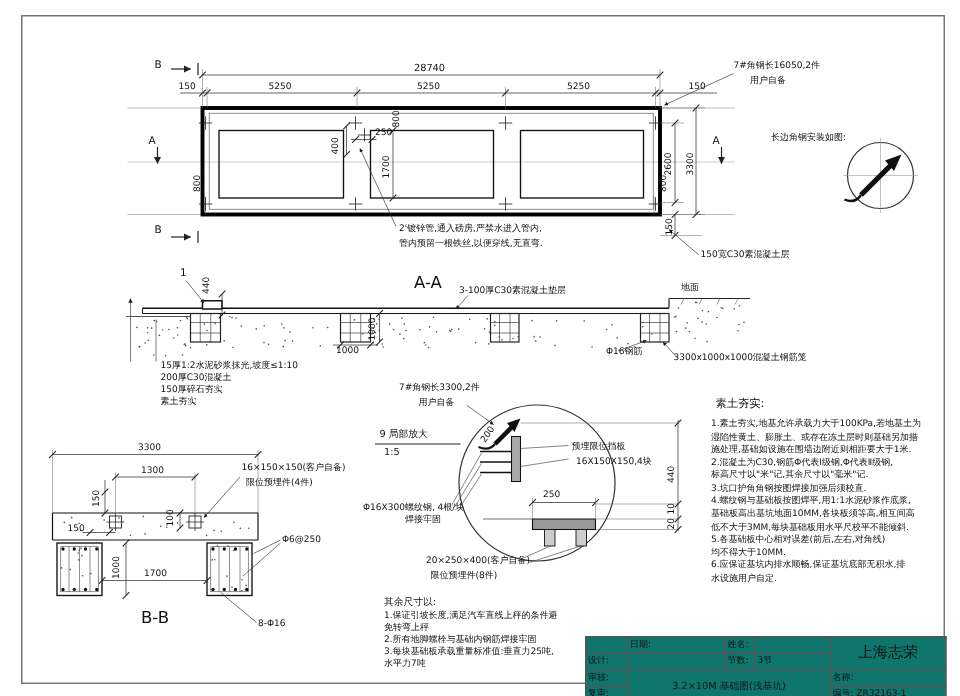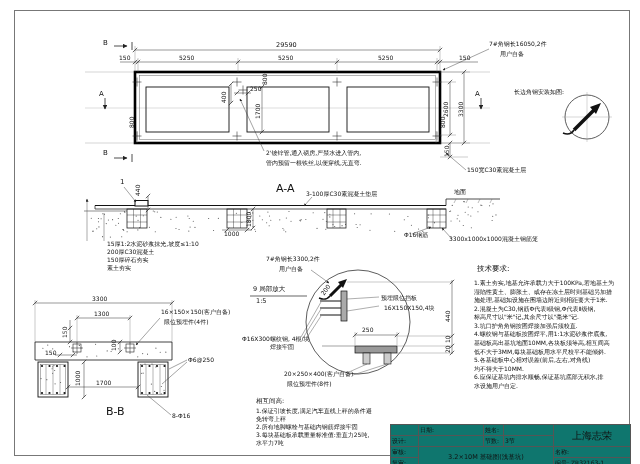--- a/index.html
+++ b/index.html
@@ -446,21 +446,21 @@
         <circle cx="161.3604938271605" cy="386.5309927983539" r="0.55" fill="#555"></circle>
         <circle cx="154.68292181069958" cy="391.4093364197531" r="0.55" fill="#555"></circle>
         <circle cx="141.46213991769548" cy="373.29385288065845" r="0.55" fill="#555"></circle>
       </g>
   </svg>
 
   <div class="lb t7" style="left:103px;top:39px">B</div>
   <div class="lb t7" style="left:103px;top:149px">B</div>
   <div class="lb t7" style="left:99px;top:90px">A</div>
   <div class="lb t7" style="left:475px;top:90px">A</div>
-  <div class="lb t65" style="left:276px;top:42px">29590</div>
+  <div class="lb t65" style="left:276px;top:42px">28740</div>
   <div class="lb" style="left:119px;top:55px">150</div>
   <div class="lb" style="left:179px;top:55px">5250</div>
   <div class="lb" style="left:278px;top:55px">5250</div>
   <div class="lb" style="left:378px;top:55px">5250</div>
   <div class="lb" style="left:459px;top:55px">150</div>
   <div class="lb v" style="left:221px;top:103px">400</div>
   <div class="lb" style="left:250px;top:86px">250</div>
   <div class="lb v" style="left:255px;top:119px">1700</div>
   <div class="lb v" style="left:262px;top:85px">800</div>
   <div class="lb v" style="left:129px;top:128px">800</div>
@@ -493,46 +493,46 @@
   <div class="lb" style="left:94px;top:311px">1300</div>
   <div class="lb v" style="left:62px;top:338px">150</div>
   <div class="lb" style="left:45px;top:350px">150</div>
   <div class="lb v" style="left:111px;top:351px">100</div>
   <div class="lb v" style="left:75px;top:386px">1000</div>
   <div class="lb" style="left:96px;top:380px">1700</div>
   <div class="lb" style="left:161px;top:309px">16×150×150(客户自备)</div>
   <div class="lb" style="left:164px;top:319px">限位预埋件(4件)</div>
   <div class="lb" style="left:188px;top:357px">Φ6@250</div>
   <div class="lb" style="left:172px;top:413px">8-Φ16</div>
-  <div class="lb t9" style="left:106px;top:406px">B-B</div>
+  <div class="lb t9" style="left:94px;top:406px">B-B</div>
 
   <div class="lb" style="left:266px;top:256px">7#角钢长3300,2件</div>
   <div class="lb" style="left:279px;top:266px">用户自备</div>
   <div class="lb t65" style="left:253px;top:286px">9 局部放大</div>
   <div class="lb t65" style="left:256px;top:298px">1:5</div>
   <div class="lb" style="left:381px;top:295px">预埋限位挡板</div>
   <div class="lb" style="left:384px;top:305px">16X150X150,4块</div>
   <div class="lb d" style="left:320px;top:293px">200</div>
   <div class="lb" style="left:362px;top:327px">250</div>
   <div class="lb" style="left:242px;top:336px">Φ16X300螺纹钢, 4根/块</div>
   <div class="lb" style="left:270px;top:344px">焊接牢固</div>
   <div class="lb" style="left:284px;top:371px">20×250×400(客户自备)</div>
   <div class="lb" style="left:287px;top:381px">限位预埋件(8件)</div>
   <div class="lb v" style="left:445px;top:322px">440</div>
   <div class="lb v" style="left:445px;top:343px">10</div>
   <div class="lb v" style="left:445px;top:353px">20</div>
 
-  <div class="lb t65" style="left:256px;top:398px">相互间高:</div>
+  <div class="lb t65" style="left:256px;top:398px">其余尺寸以:</div>
   <div class="lb" style="left:256px;top:408px">1.保证引坡长度,满足汽车直线上秤的条件避</div>
   <div class="lb" style="left:256px;top:416px">免转弯上秤</div>
   <div class="lb" style="left:256px;top:424px">2.所有地脚螺栓与基础内钢筋焊接牢固</div>
   <div class="lb" style="left:256px;top:432px">3.每块基础板承载重量标准值:垂直力25吨,</div>
   <div class="lb" style="left:256px;top:440px">水平力7吨</div>
 
-  <div class="lb t75" style="left:477px;top:265px">技术要求:</div>
+  <div class="lb t75" style="left:477px;top:265px">素土夯实:</div>
   <div class="lb" style="left:474px;top:280px">1.素土夯实,地基允许承载力大于100KPa,若地基土为</div>
   <div class="lb" style="left:474px;top:289px">湿陷性黄土、膨胀土、或存在冻土层时则基础另加措</div>
   <div class="lb" style="left:474px;top:297px">施处理,基础如设施在围墙边附近则相距要大于1米.</div>
   <div class="lb" style="left:474px;top:306px">2.混凝土为C30,钢筋Φ代表Ⅰ级钢,Φ代表Ⅱ级钢,</div>
   <div class="lb" style="left:474px;top:314px">标高尺寸以"米"记,其余尺寸以"毫米"记.</div>
   <div class="lb" style="left:474px;top:323px">3.坑口护角角钢按图焊接加强后须校直.</div>
   <div class="lb" style="left:474px;top:331px">4.螺纹钢与基础板按图焊平,用1:1水泥砂浆作底浆,</div>
   <div class="lb" style="left:474px;top:340px">基础板高出基坑地面10MM,各块板须等高,相互间高</div>
   <div class="lb" style="left:474px;top:349px">低不大于3MM,每块基础板用水平尺校平不能倾斜.</div>
   <div class="lb" style="left:474px;top:357px">5.各基础板中心相对误差(前后,左右,对角线)</div>

